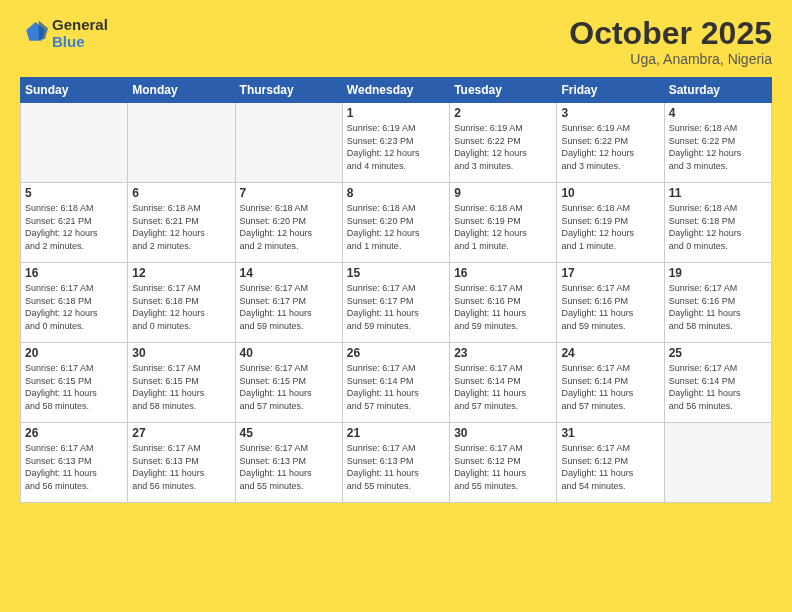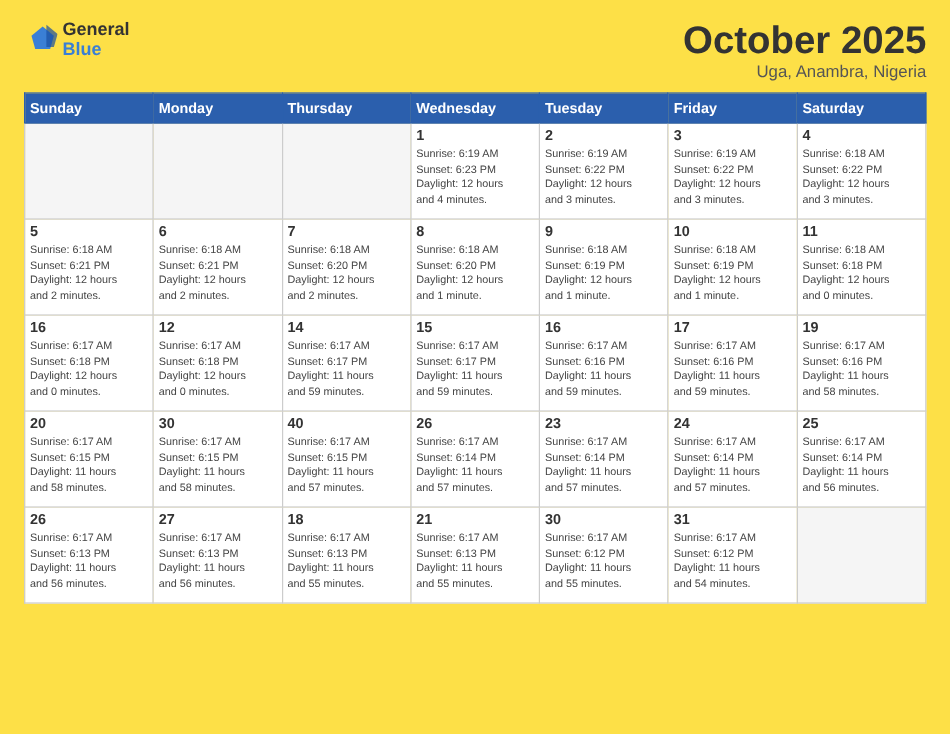--- a/index.html
+++ b/index.html
@@ -311,21 +311,21 @@
 and 56 minutes.</div>
           </td>
           <td>
             <div class="day-number">27</div>
             <div class="day-detail" style="white-space: pre-line;">Sunrise: 6:17 AM
 Sunset: 6:13 PM
 Daylight: 11 hours
 and 56 minutes.</div>
           </td>
           <td>
-            <div class="day-number">18</div>
+            <div class="day-number">45</div>
             <div class="day-detail" style="white-space: pre-line;">Sunrise: 6:17 AM
 Sunset: 6:13 PM
 Daylight: 11 hours
 and 55 minutes.</div>
           </td>
           <td>
             <div class="day-number">21</div>
             <div class="day-detail" style="white-space: pre-line;">Sunrise: 6:17 AM
 Sunset: 6:13 PM
 Daylight: 11 hours

